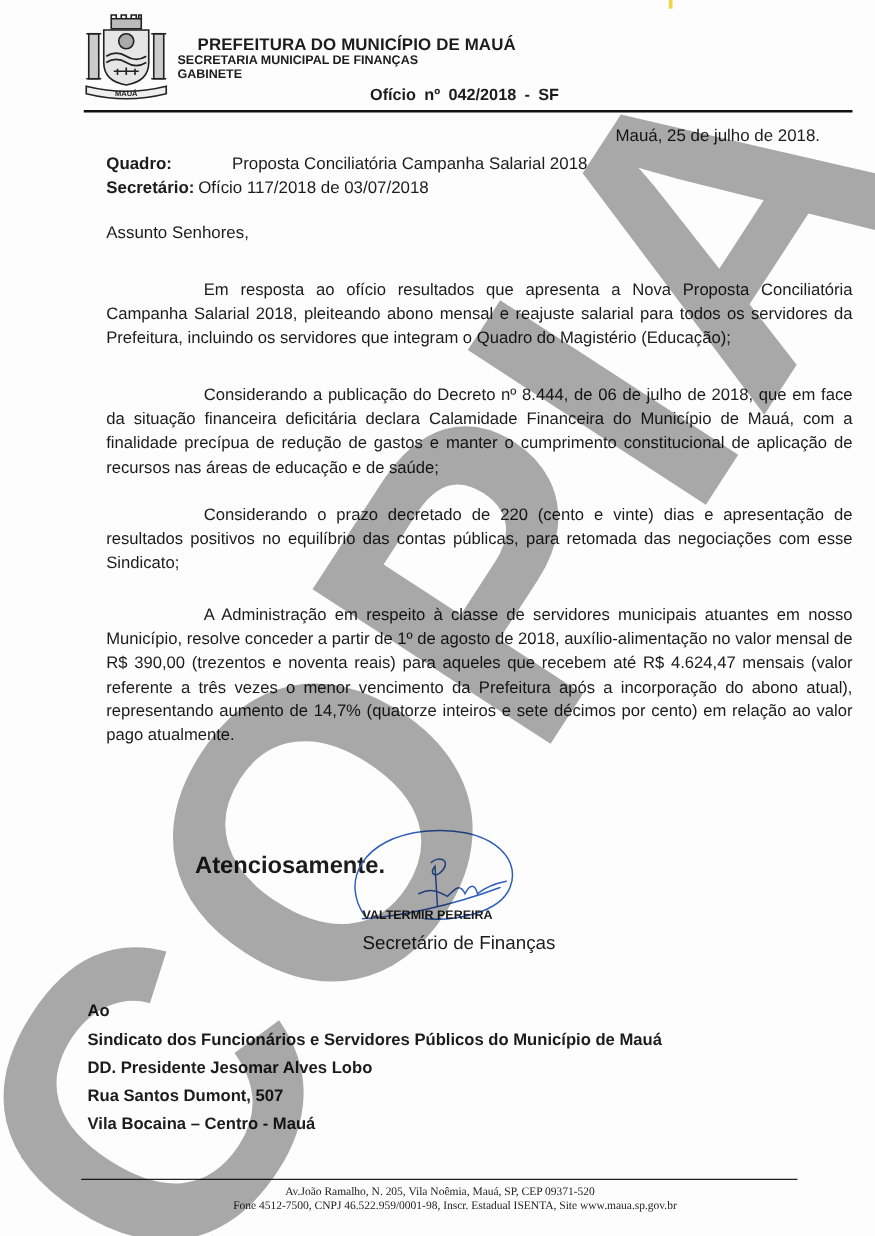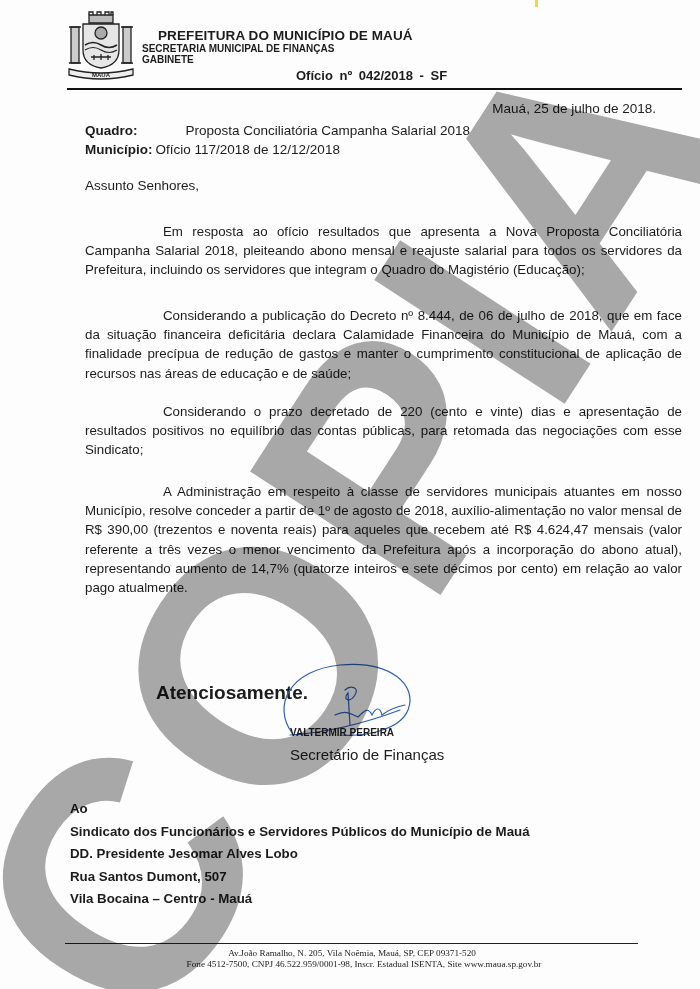--- a/index.html
+++ b/index.html
@@ -103,21 +103,21 @@
     <span>042/2018 - SF</span>
   </div>
   <div class="hdr-rule"></div>
 
   <div class="date">Mauá, 25 de julho de 2018.</div>
 
   <div class="meta meta-assunto">
     <b>Quadro:</b><span class="val">Proposta Conciliatória Campanha Salarial 2018</span>
   </div>
   <div class="meta meta-ref">
-    <b>Município:</b><span class="val">Ofício 117/2018 de 12/12/2018</span>
+    <b>Secretário:</b><span class="val">Ofício 117/2018 de 03/07/2018</span>
   </div>
 
   <div class="salutation">Assunto Senhores,</div>
 
   <div class="para p1">Em resposta ao ofício resultados que apresenta a Nova Proposta Conciliatória Campanha Salarial 2018, pleiteando abono mensal e reajuste salarial para todos os servidores da Prefeitura, incluindo os servidores que integram o Quadro do Magistério (Educação);</div>
   <div class="para p2">Considerando a publicação do Decreto nº 8.444, de 06 de julho de 2018, que em face da situação financeira deficitária declara Calamidade Financeira do Município de Mauá, com a finalidade precípua de redução de gastos e manter o cumprimento constitucional de aplicação de recursos nas áreas de educação e de saúde;</div>
   <div class="para p3">Considerando o prazo decretado de 220 (cento e vinte) dias e apresentação de resultados positivos no equilíbrio das contas públicas, para retomada das negociações com esse Sindicato;</div>
   <div class="para p4">A Administração em respeito à classe de servidores municipais atuantes em nosso Município, resolve conceder a partir de 1º de agosto de 2018, auxílio-alimentação no valor mensal de R$ 390,00 (trezentos e noventa reais) para aqueles que recebem até R$ 4.624,47 mensais (valor referente a três vezes o menor vencimento da Prefeitura após a incorporação do abono atual), representando aumento de 14,7% (quatorze inteiros e sete décimos por cento) em relação ao valor pago atualmente.</div>
 
   <div class="closing">Atenciosamente.</div>

